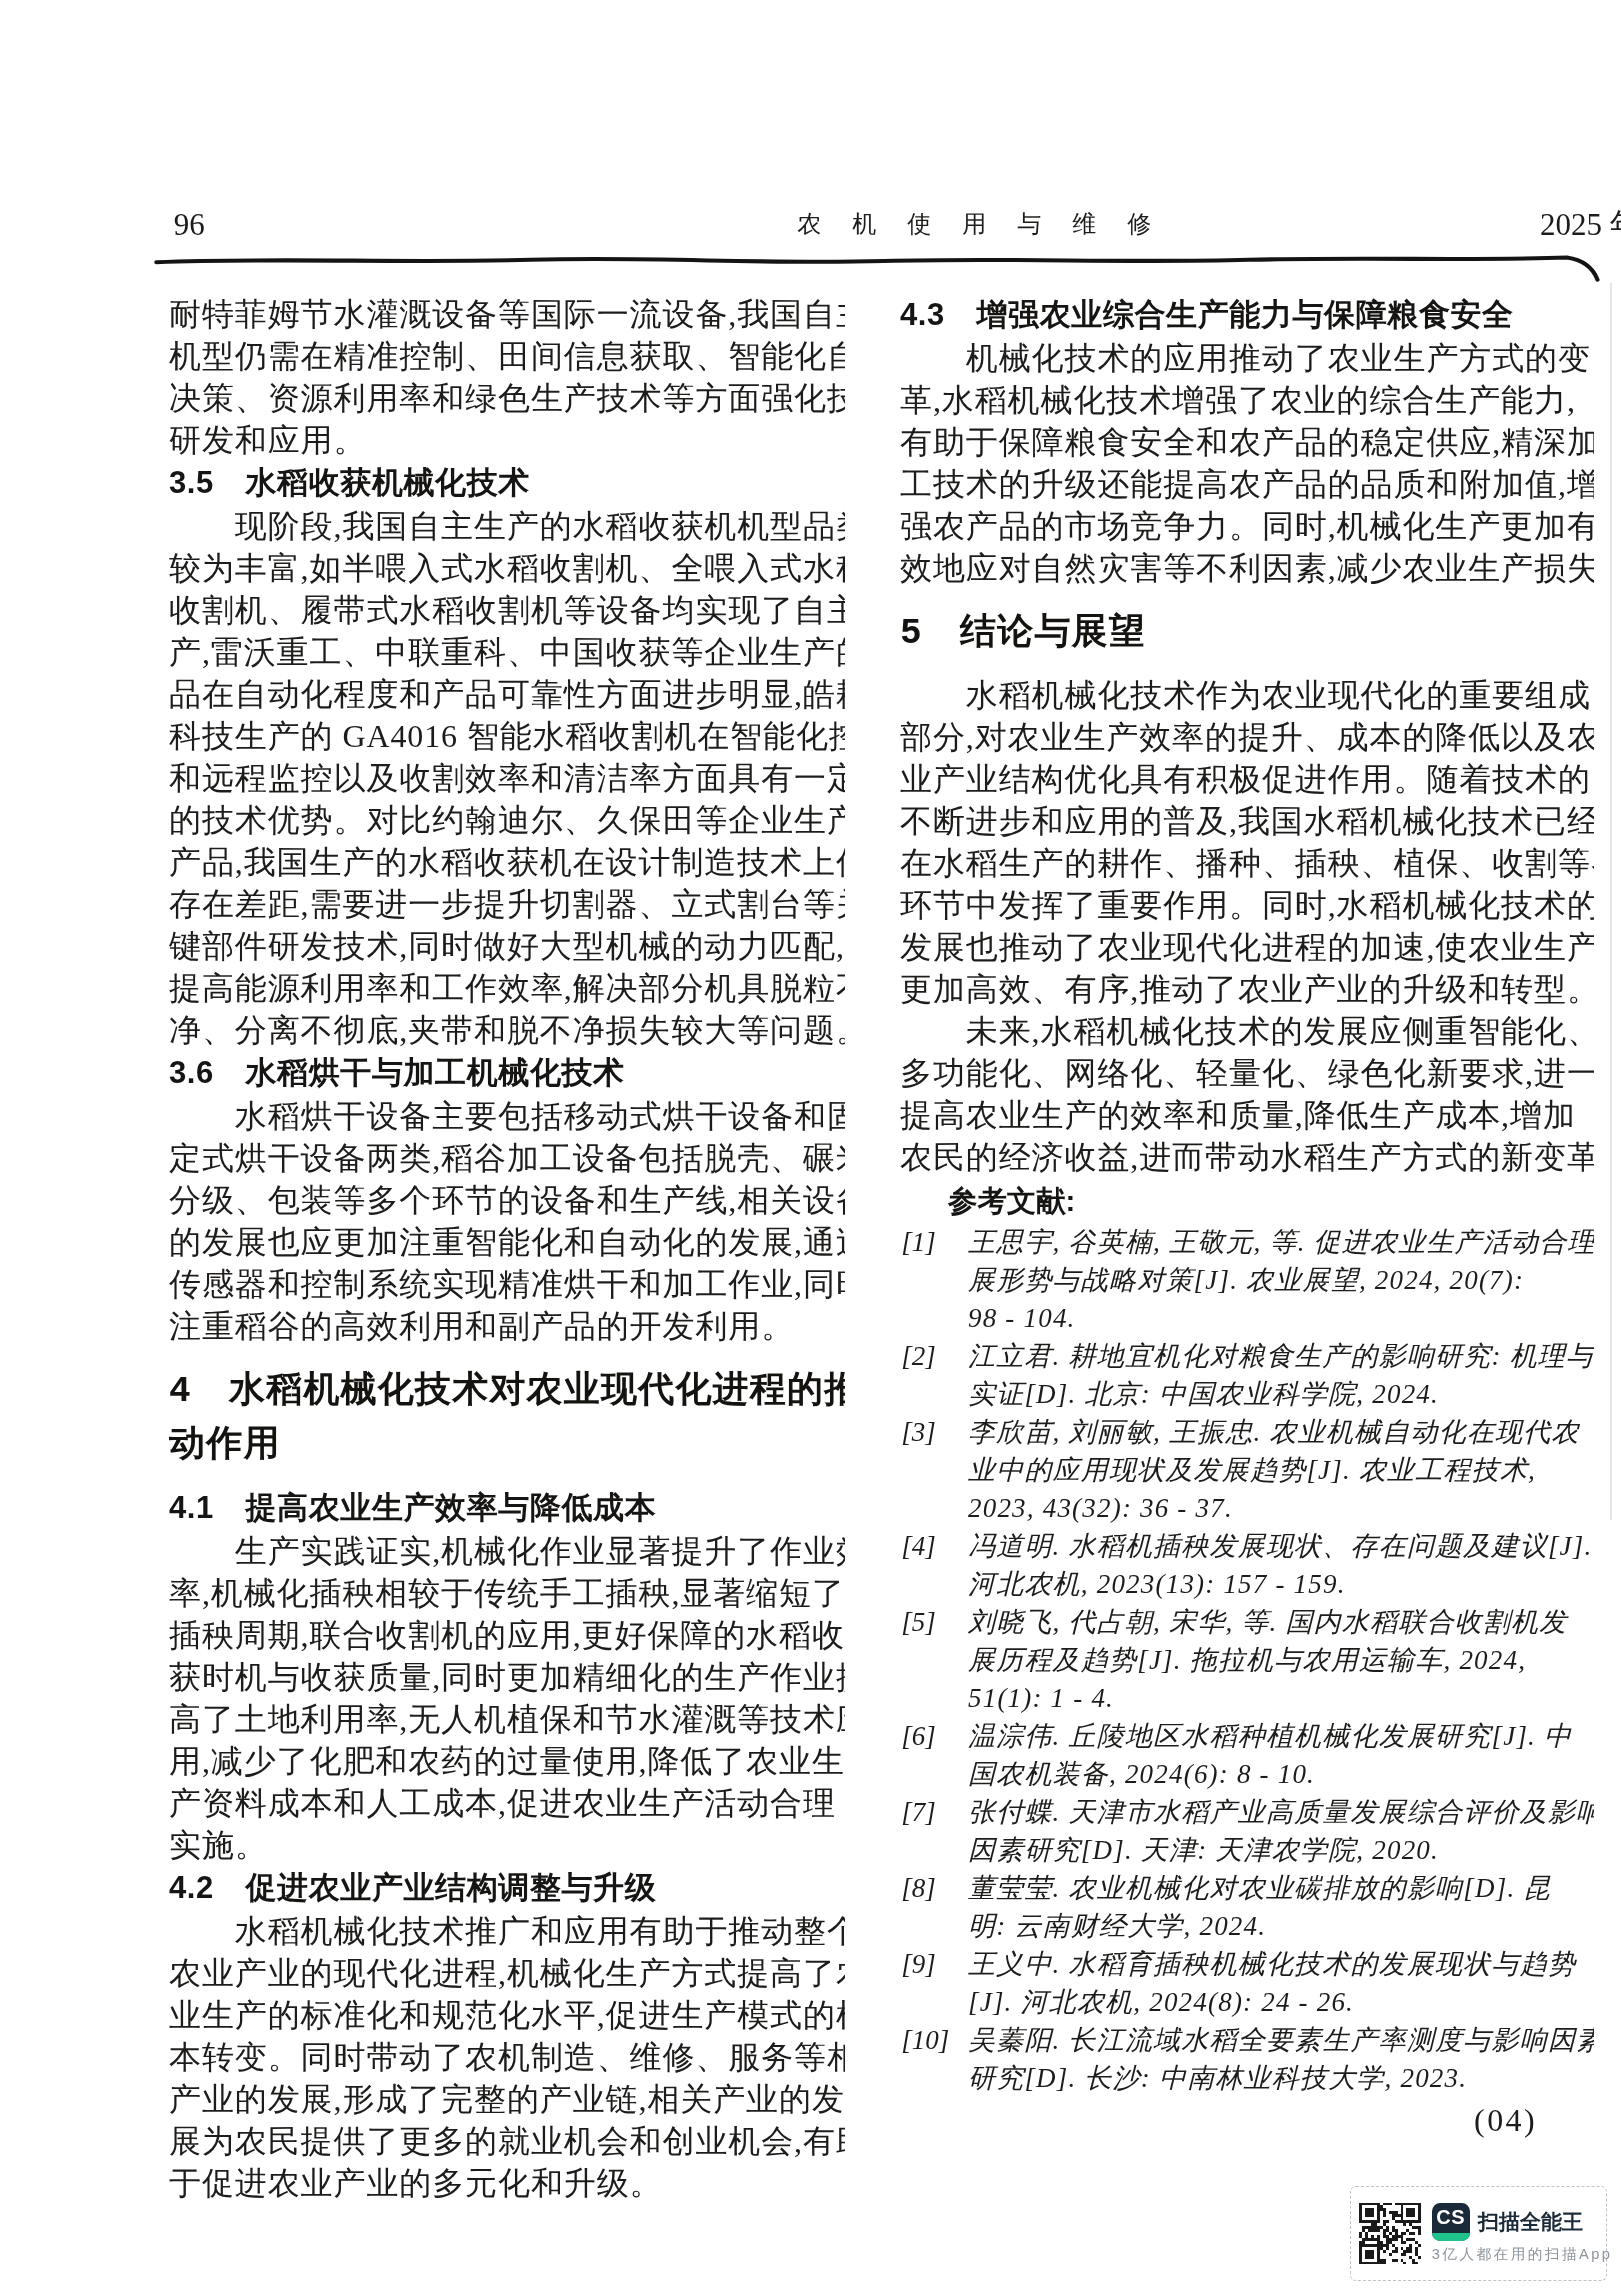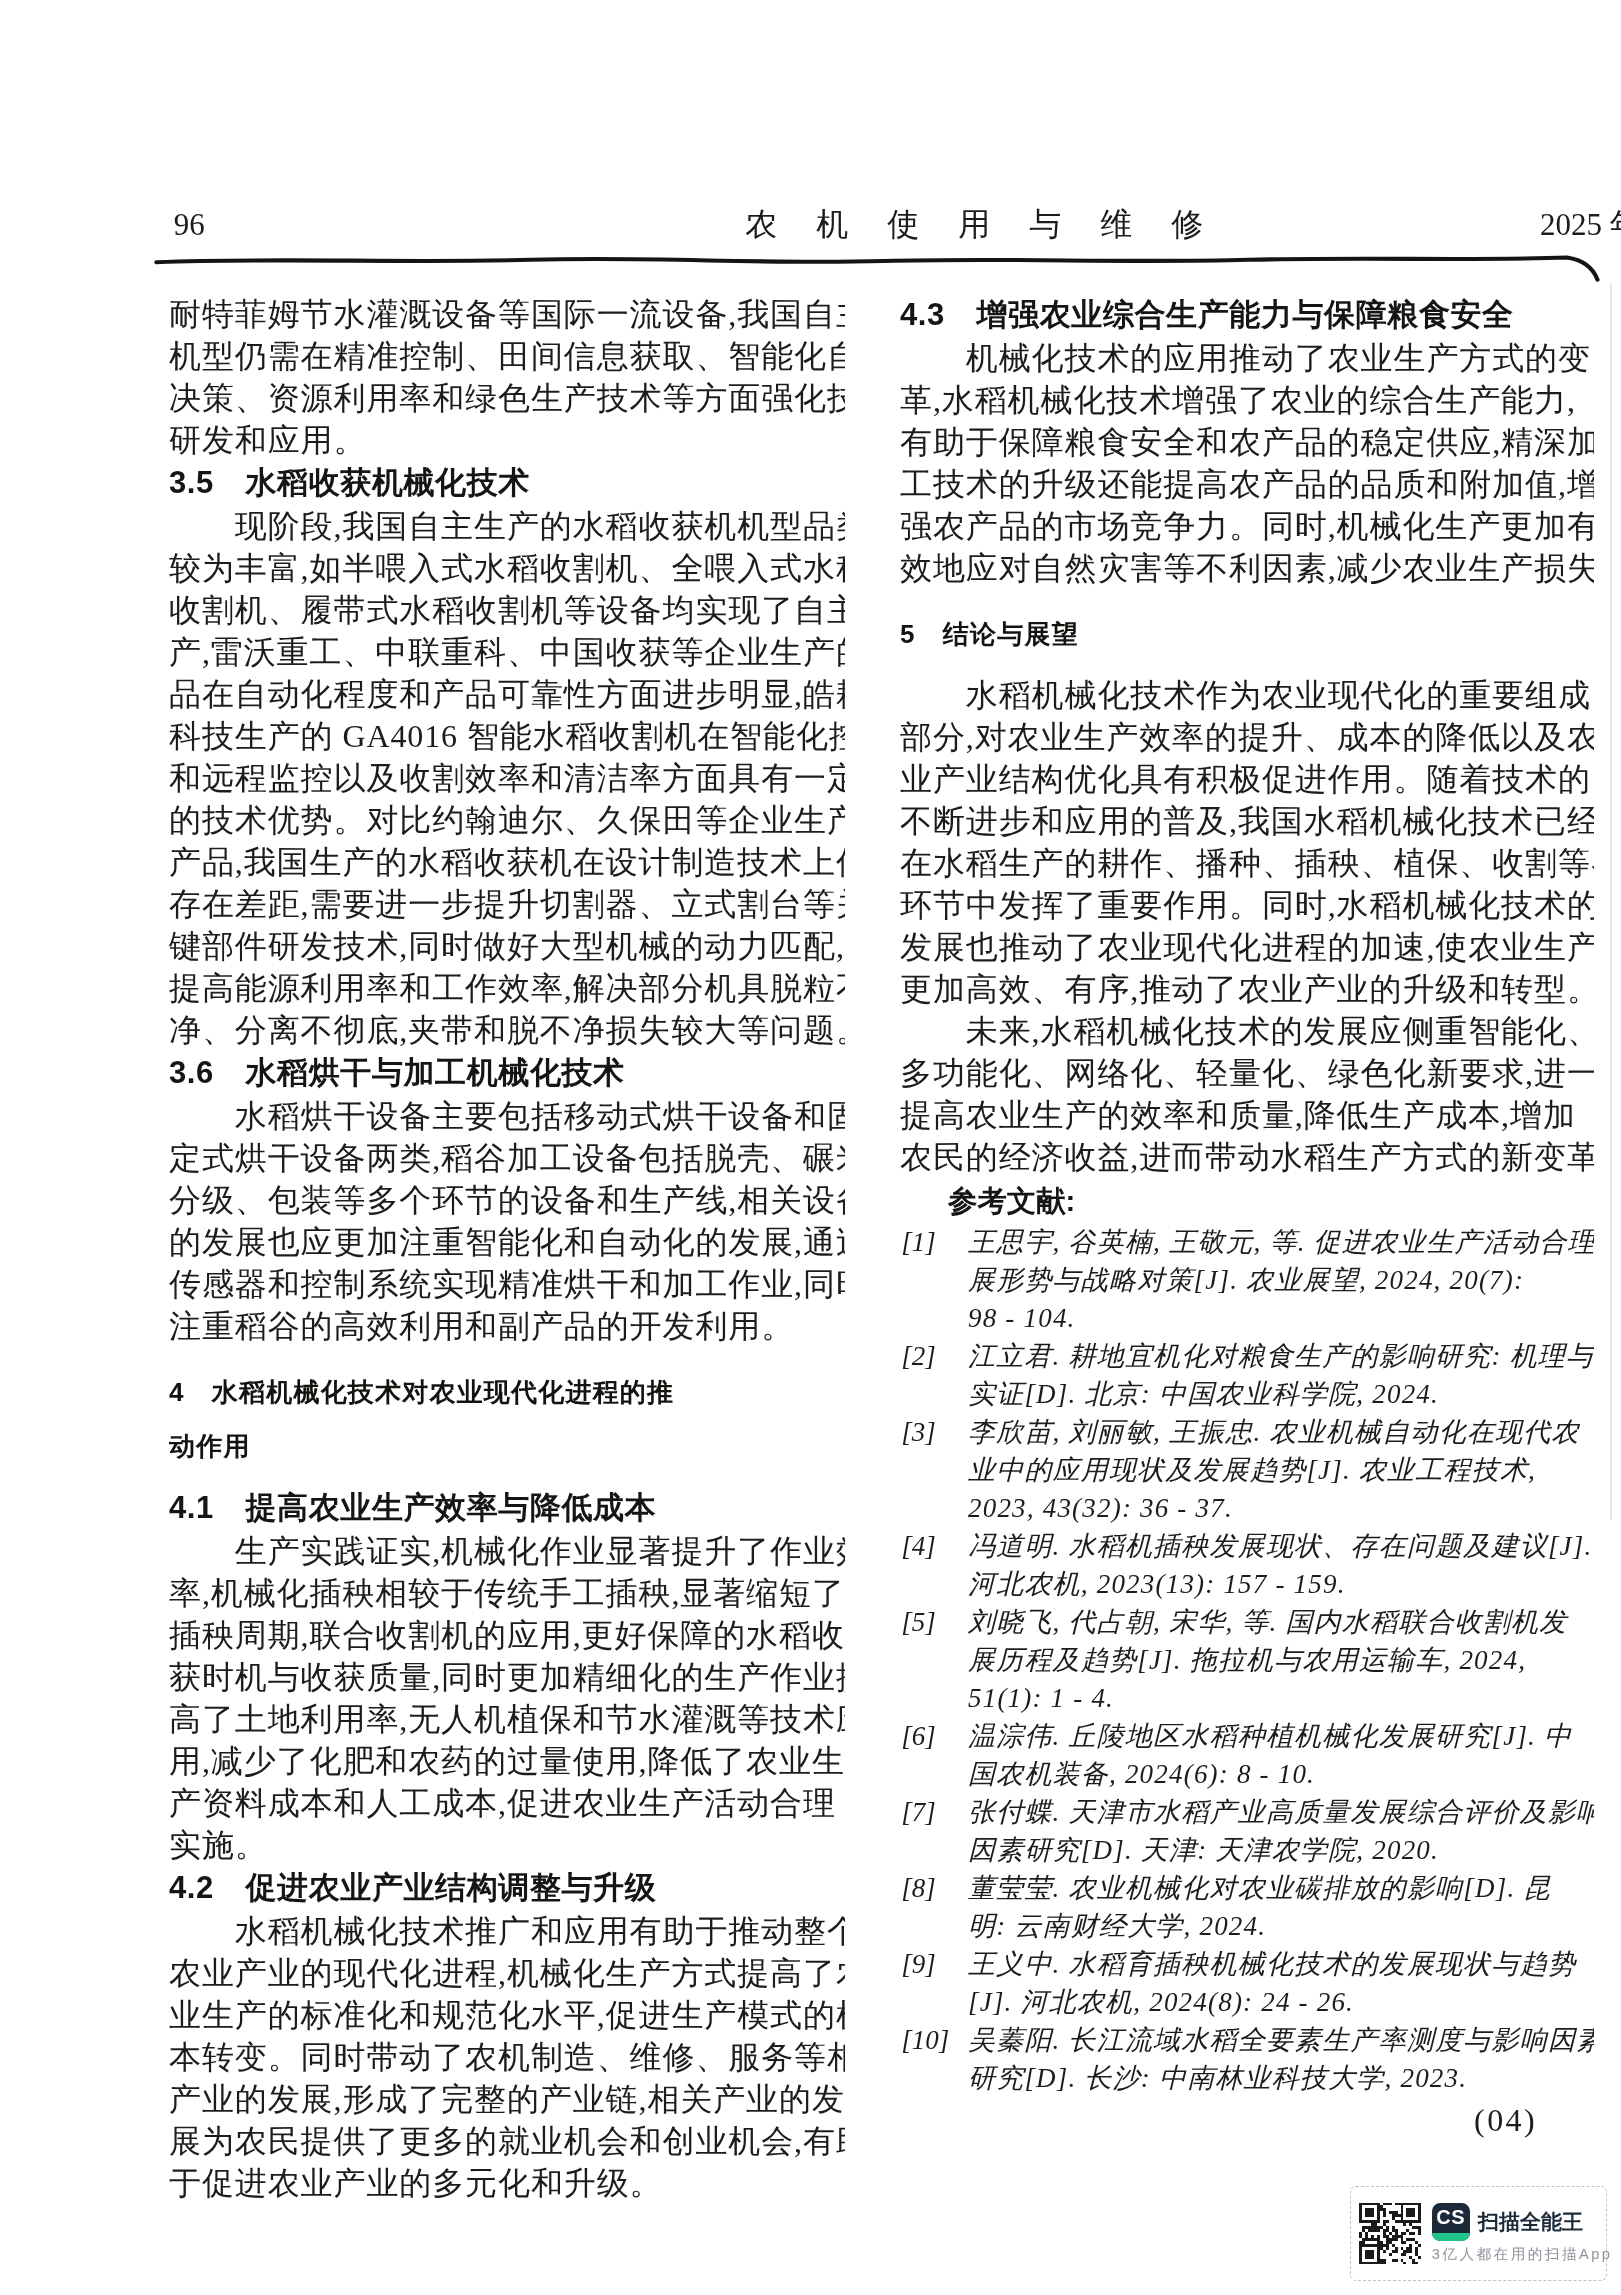--- a/index.html
+++ b/index.html
@@ -11,21 +11,21 @@
     overflow:hidden;
     font-family:"Liberation Serif","DejaVu Serif",serif;
     color:var(--ink,#1d1c1a);
     padding-left:40px;
   }
   
   .header{position:absolute;top:207px;left:169px;right:0;height:41px;}
   .page-number{position:absolute;left:4.7px;top:0;font-size:31px;line-height:35px;}
   .journal-title{
     position:absolute;left:483px;width:648px;top:0;text-align:center;
-    font-size:32px;line-height:35px;letter-spacing:3.5px;
+    font-size:24px;line-height:35px;letter-spacing:3.5px;
     font-family:"Liberation Serif","DejaVu Serif",serif;
   }
   .issue{position:absolute;left:1371px;top:0;font-size:31px;line-height:35px;white-space:nowrap;}
   .header-rule{position:absolute;left:154px;top:247px;width:1460px;height:35px;}
   .page-edge-shadow{position:absolute;left:1610px;top:283px;height:1237px;width:1.8px;background:#e0e0e0;opacity:.8;}
   
   .column{position:absolute;top:293px;}
   .column-left{left:169px;width:676px;}
   .column-right{left:900px;width:694px;overflow:hidden;}
   .text-line{
@@ -34,22 +34,22 @@
     letter-spacing:0.9px;
     overflow:hidden;
   }
   .subheading{
     font-family:"Liberation Sans","DejaVu Sans",sans-serif;
     font-weight:bold;font-size:31px;line-height:44px;height:44px;
     white-space:pre;letter-spacing:0.6px;color:#161513;
   }
   .section-heading{margin:17.7px 0 13px 0;}
   .section-heading .text-line{
-    font-family:Liberation Sans, sans-serif;
-    font-weight:bold;font-size:26px;line-height:54px;height:54px;
+    font-family:Liberation Mono, monospace;
+    font-weight:bold;font-size:36px;line-height:54px;height:54px;
     letter-spacing:1.2px;color:#14130f;
   }
   .ref-label{
     font-family:"Liberation Sans","DejaVu Sans",sans-serif;
     font-weight:bold;font-size:29.4px;line-height:45px;height:45px;color:#161513;margin-left:48px;
   }
   .reference{position:relative;padding-left:68px;}
   .reference .ref-num{
     position:absolute;left:1.2px;top:0;
     font-style:italic;font-size:27px;line-height:38px;

